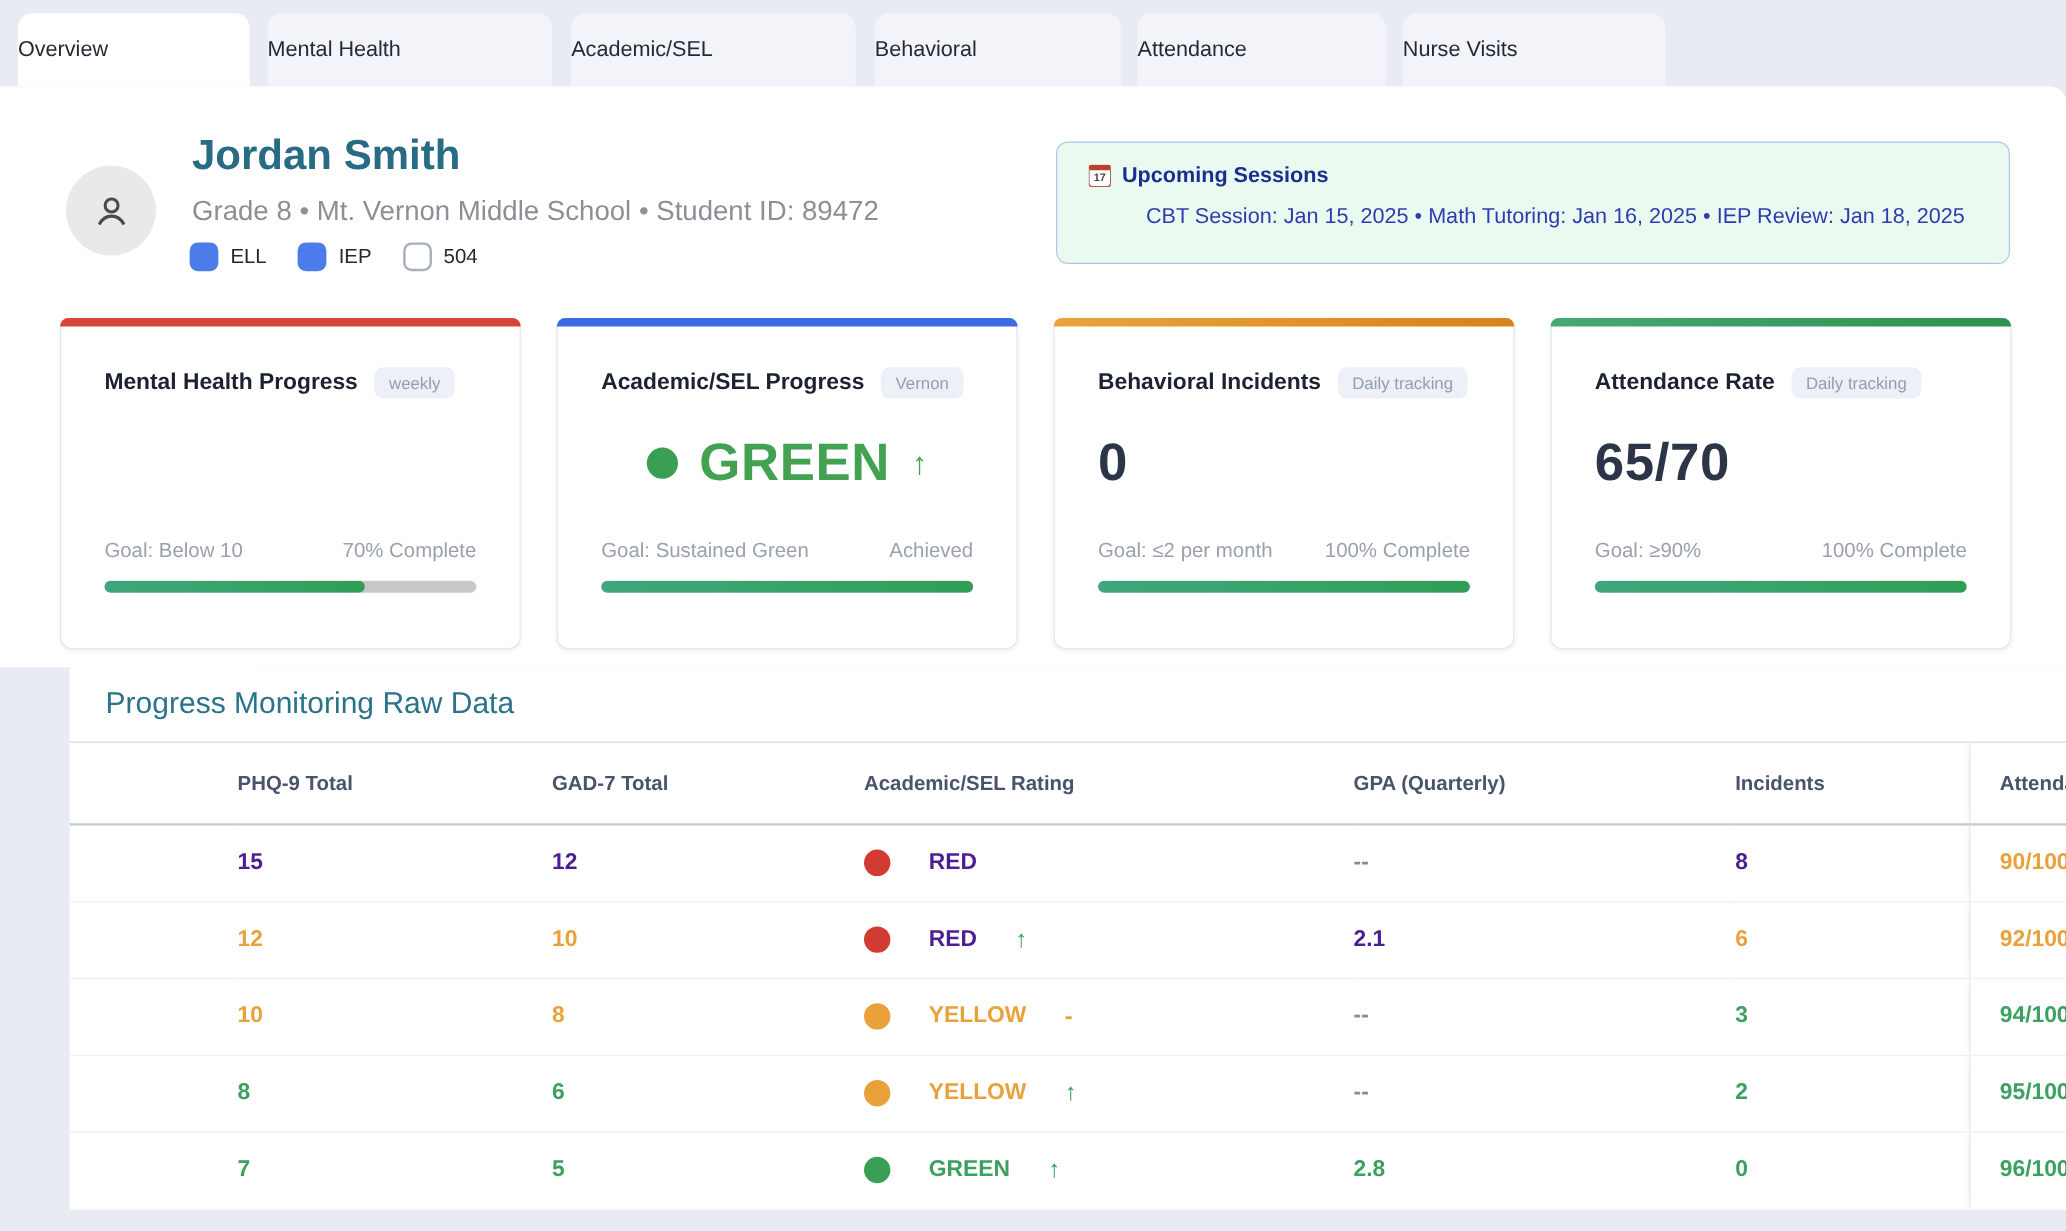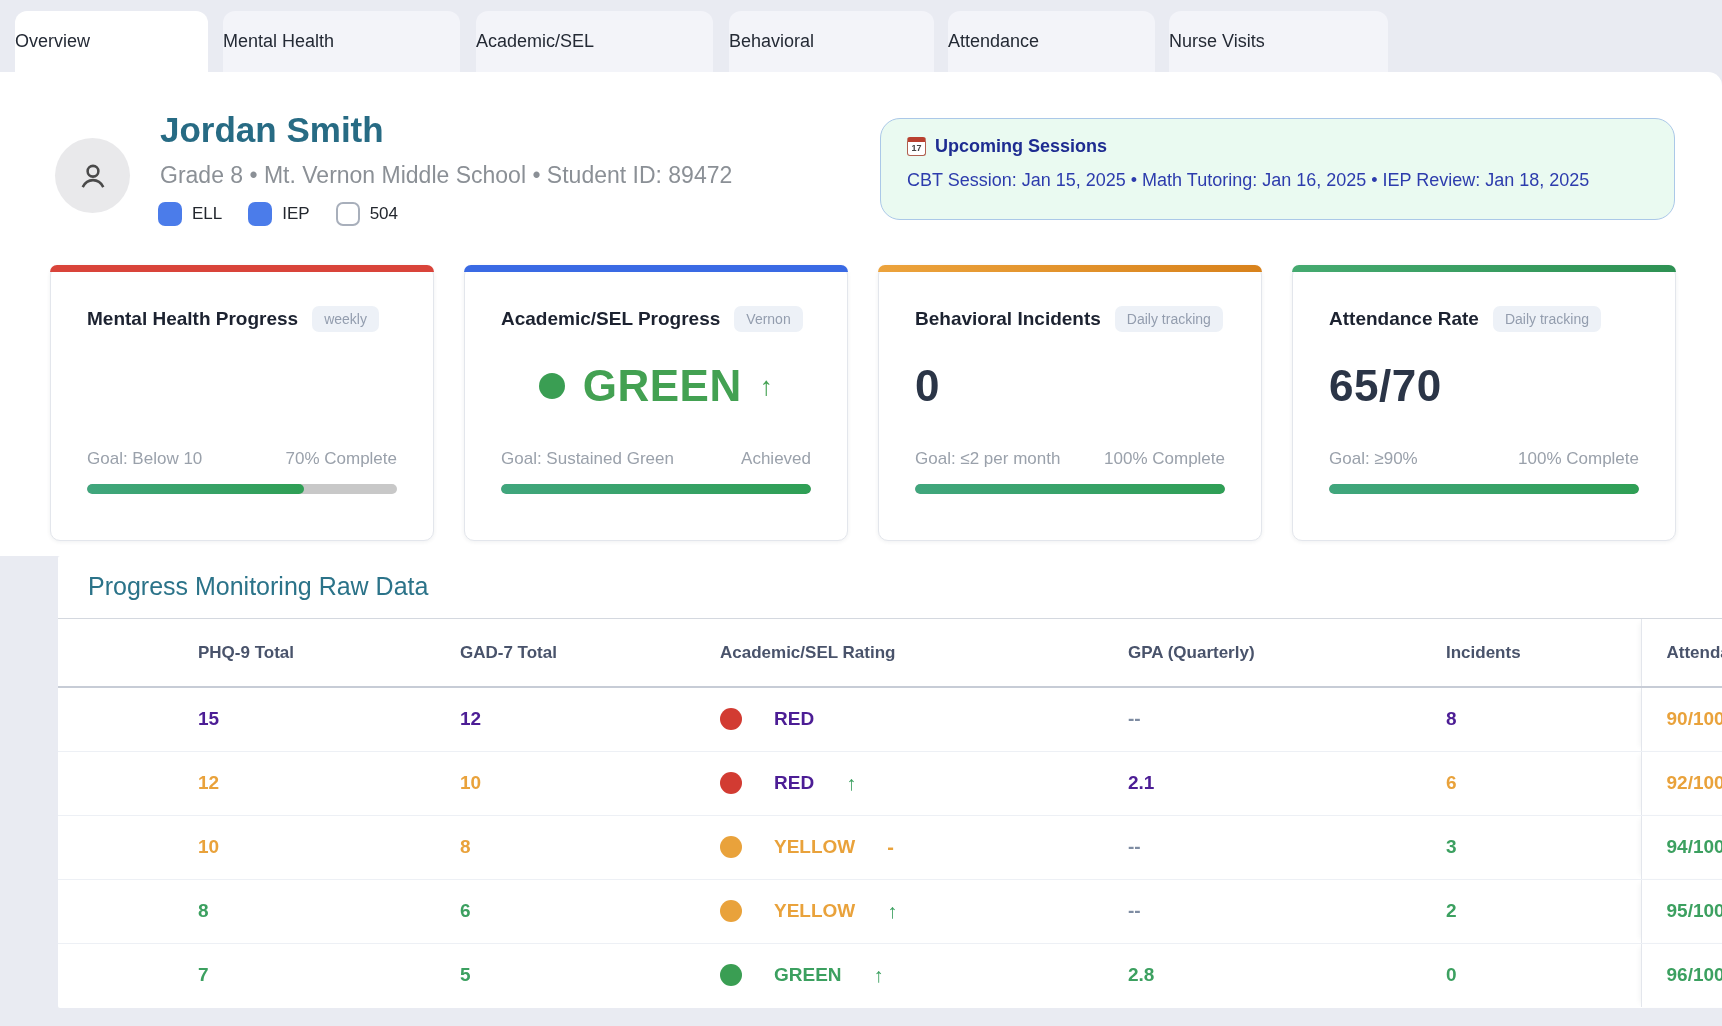--- a/index.html
+++ b/index.html
@@ -25,27 +25,27 @@
   .student-name { position:absolute; left:160px; top:38px; font-size:35px; font-weight:700; color:#276b84; }
   .student-meta { position:absolute; left:160px; top:90px; font-size:23px; color:#8b9096; }
   .flags { position:absolute; left:158px; top:130px; display:flex; gap:26px; align-items:center; }
   .flag { display:flex; align-items:center; gap:10px; }
   .flag-box { width:24px; height:24px; border-radius:7px; cursor:pointer; }
   .flag-box.checked { background:#4b7cea; }
   .flag-box.unchecked { background:#fff; border:2px solid #a8afbb; }
   .flag-label { font-size:17px; font-weight:500; color:#23272e; }
   
   .upcoming { position:absolute; left:880px; top:46px; width:795px; height:102px;
-              background:#eafaf1; border:1px solid #abc8e8; border-radius:20px; padding:17px 26px; }
+              background:#eafaf1; border:1px solid #abc8e8; border-radius:10px; padding:17px 26px; }
   .upcoming-title { display:flex; align-items:center; gap:9px;
                     font-size:18px; font-weight:700; color:#1e2c91; }
   .cal-icon { display:inline-block; width:19px; height:19px; background:#fff;
               border:1px solid #b06050; border-top:5px solid #b9402f; border-radius:3px;
               font-size:9px; font-weight:700; color:#444; text-align:center; line-height:12px; }
-  .upcoming-body { margin-top:13px; font-size:18px; font-weight:500; color:#2d3cad; }
+  .upcoming-body { margin-top:13px; font-size:18px; font-weight:500; color:#2d3cad;margin-left:48px; }
   
   .card { position:absolute; top:193px; width:384px; height:276px; background:#fff;
           border:1px solid #e3e6ec; border-radius:10px;
           box-shadow:0 1px 4px rgba(30,40,60,.07);padding-left:12px; }
   .accent { position:absolute; left:-1px; top:-1px; right:-1px; height:7px; border-radius:9px 9px 0 0; }
   .accent.a1 { background:#d9443a; }
   .accent.a2 { background:#3a6ae4; }
   .accent.a3 { background:linear-gradient(90deg,#eca33c,#d8821c); }
   .accent.a4 { background:linear-gradient(90deg,#45aa70,#2e9153); }
   .card-head { position:absolute; left:36px; top:40px; right:30px; display:flex; align-items:center; }

